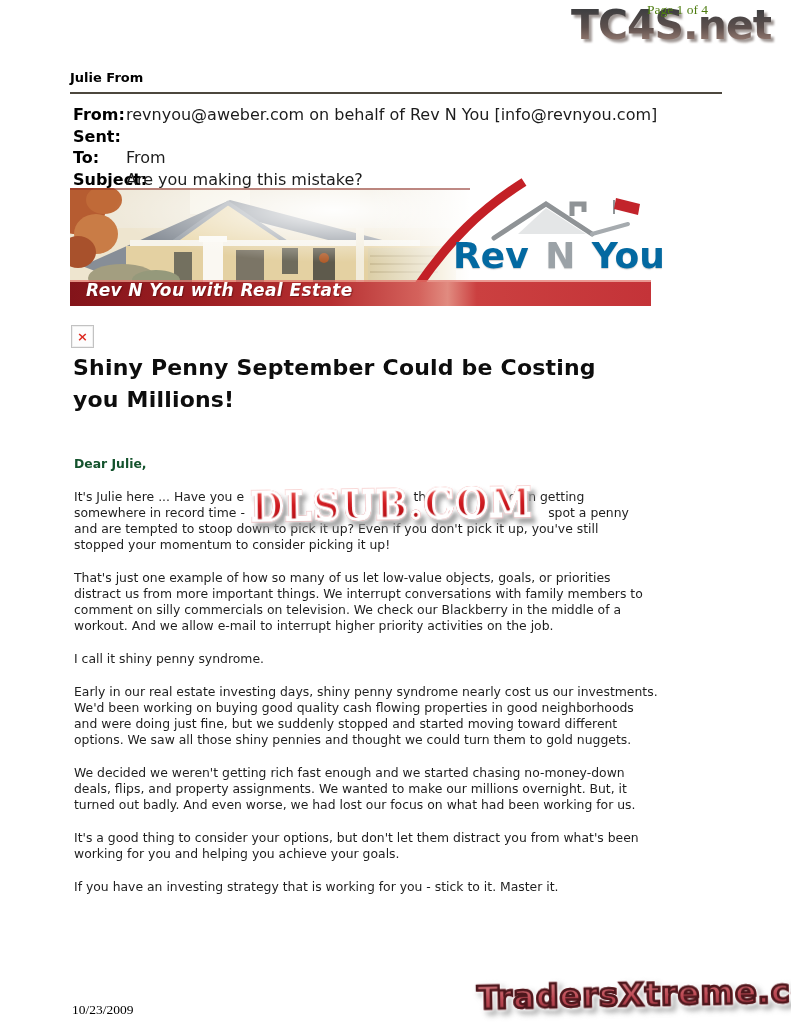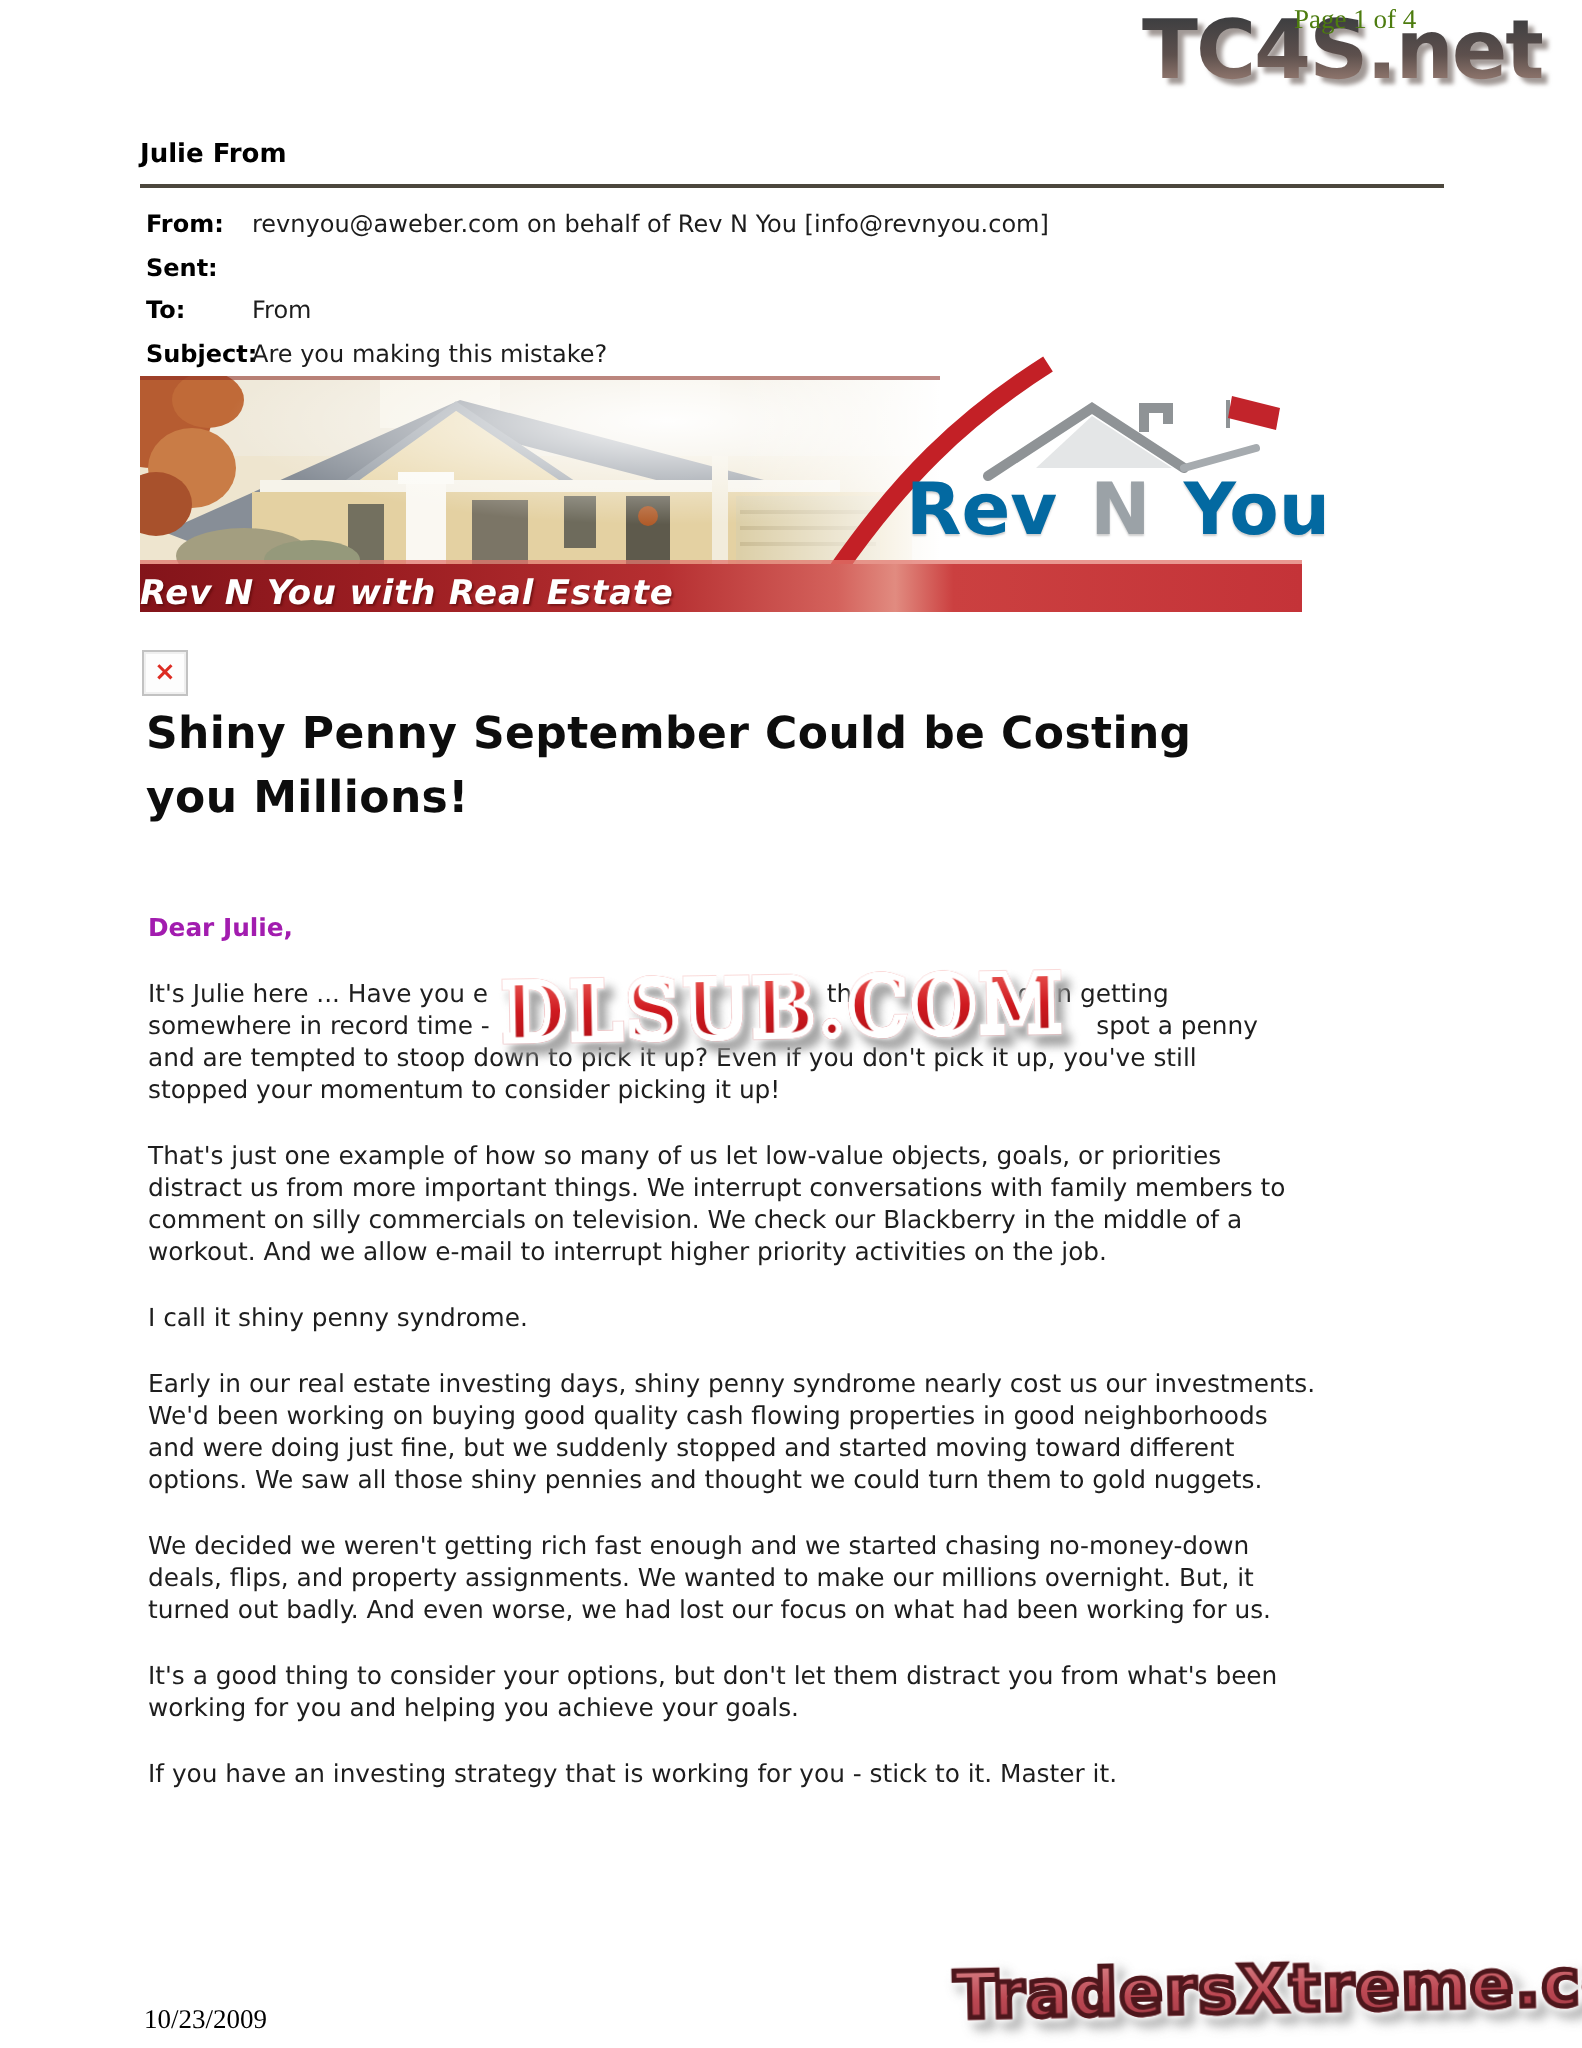--- a/index.html
+++ b/index.html
@@ -26,40 +26,40 @@
   
   .recipient-name {
     position:absolute; left:70px; top:70px;
     font-weight:bold; font-size:13px; color:#000;
   }
   .header-divider {
     position:absolute; left:70px; top:92px; width:652px; height:2px;
     background:#4c473d;
   }
   .mail-headers { position:absolute; left:73px; top:105px; width:620px; }
-  .mail-header-row { display:flex; height:21.6px; align-items:flex-start; font-size:12px; }
+  .mail-header-row { display:flex; height:21.6px; align-items:flex-start; font-size:16px; }
   .mail-header-row .hlabel { width:53px; font-weight:bold; color:#000; flex:none; }
   .mail-header-row .hvalue { color:#1c1c1c; }
 
   
   .banner { position:absolute; left:70px; top:188px; width:581px; height:118px; }
   .photo { position:absolute; left:0; top:0; width:400px; height:94px; overflow:hidden; }
   .photo svg { display:block; width:400px; height:94px; }
   .swoosh { position:absolute; left:0; top:0; width:581px; height:94px; overflow:visible; }
   .rooficon { position:absolute; left:418px; top:6px; width:160px; height:48px; }
   .revnyou-logo {
     position:absolute; left:383px; top:48px; width:198px;
     font:bold 36px/40px "DejaVu Sans", sans-serif; letter-spacing:0;
     white-space:nowrap; text-shadow:0 1px 1px rgba(60,60,60,0.25);
   }
   .revnyou-logo .lg-red { color:#0369a1; }
   .revnyou-logo .lg-gray { color:#9ba2a7; padding:0 4px; }
   .banner-strip {
     position:absolute; left:0; bottom:0; width:581px; height:24px;
-    display:flex; align-items:flex-end; padding-left:0;
+    display:flex; align-items:flex-start; padding-left:16px;
     background:linear-gradient(90deg,#83141a 0%,#9c1e22 22%,#b62f31 45%,
       #d4625c 60%,#e18b80 65%,#cb4040 70%,#c43338 100%);
   }
   .banner-strip::before {
     content:""; position:absolute; left:0; top:-2px; width:100%; height:2px;
     background:rgba(226,118,108,0.75);
   }
   .banner-tagline {
     font:bold italic 17px/1 "DejaVu Sans", sans-serif; color:#ffffff;
     letter-spacing:0.4px; text-shadow:1px 1px 1px rgba(90,10,10,0.6);
@@ -77,21 +77,21 @@
     position:absolute; left:73px; top:352px; width:572px;
     font:bold 22px/32px "DejaVu Sans", sans-serif; color:#0d0d0d;
     letter-spacing:0.2px;
   }
 
   
   .email-body {
     position:absolute; left:74px; top:456px; width:584px;
     font-size:12.4px; line-height:16px; color:#1e1e1e;
   }
-  .email-body .salutation { font-weight:bold; color:#a21caf; margin:0 0 17px 0; }
+  .email-body .salutation { font-weight:bold; color:#14532d; margin:0 0 17px 0; }
   .email-body p { margin:0 0 17px 0; white-space:pre-wrap; }
 
   
   .wm-dlsub {
     position:absolute; left:251px; top:484px; z-index:4;
     font:bold 37px/1.1 "DejaVu Serif", serif; letter-spacing:2px;
     background:linear-gradient(180deg,#ea5a55 8%, #cf1a20 48%, #a90e14 95%);
     -webkit-background-clip:text; background-clip:text; color:transparent;
     -webkit-text-stroke:3px #ffffff;
     transform:rotate(-1deg) scaleY(1.08);

